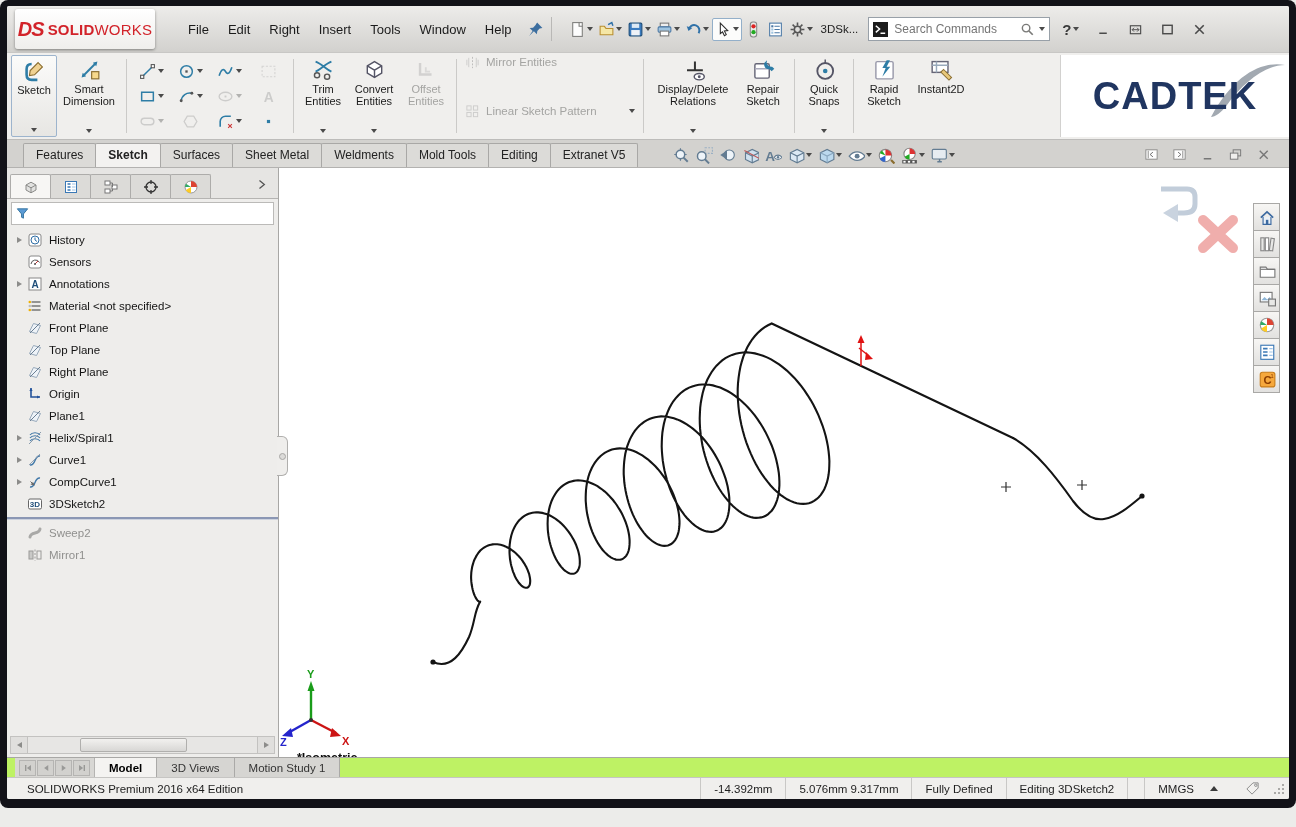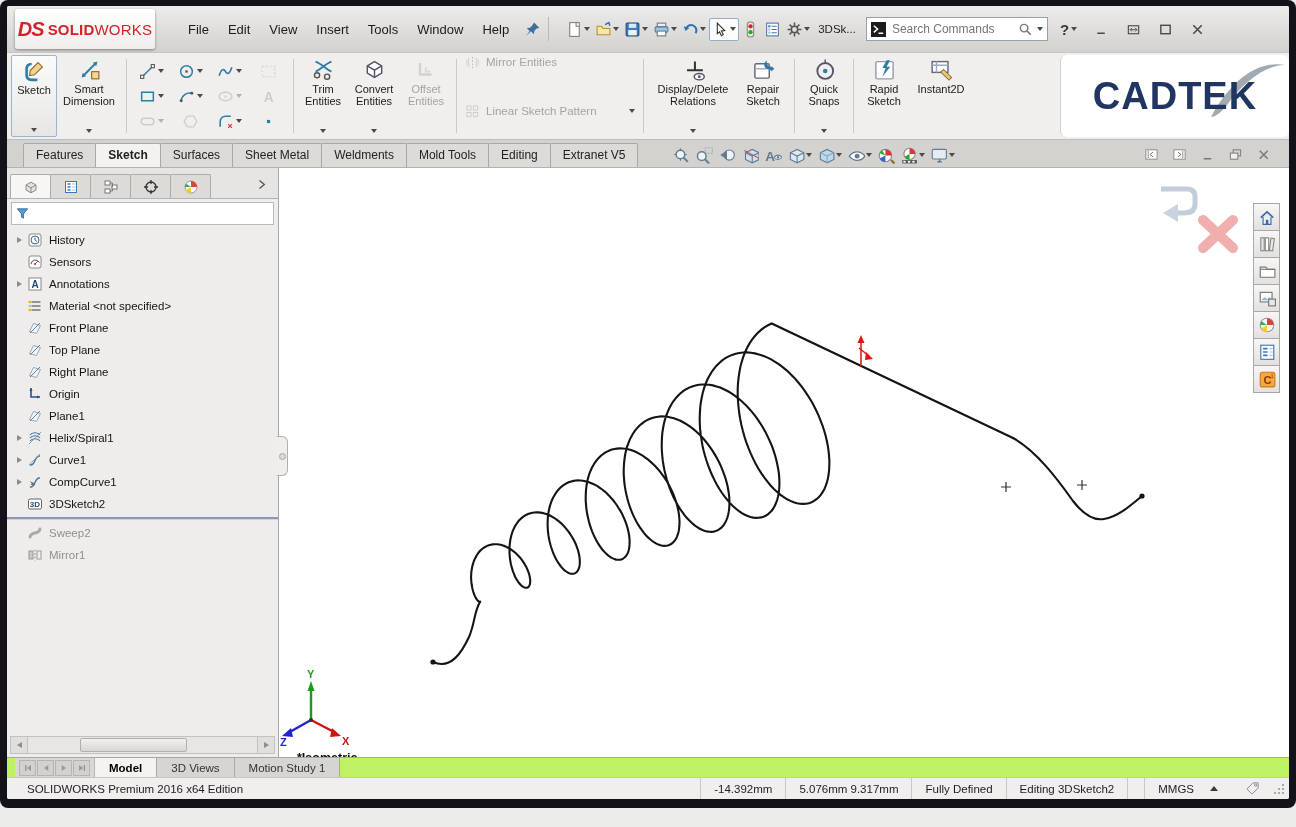--- a/index.html
+++ b/index.html
@@ -39,21 +39,21 @@
   .colbtn.pressed{background:linear-gradient(#fbfbfa,#e7e6e3);border:1px solid #9db4cd;border-radius:2px;}
   .egrid{display:grid;grid-template-columns:repeat(4,39px);grid-auto-rows:25px;align-content:center;}
   .ecell{display:flex;align-items:center;justify-content:center;gap:2px;}
   .ecell.disabled svg{opacity:.4;filter:grayscale(1);}
   .ecell.disabled .cd{border-top-color:#b2b2b0;}
   .rowgroup{display:flex;flex-direction:column;justify-content:center;gap:4px;width:176px;}
   .rowbtn{display:flex;align-items:center;gap:6px;height:20px;font-size:11.5px;color:#1b1b1b;padding:0 3px;margin-top:30px;}
   .rowbtn.disabled{color:#a4a4a2;}
   .rowbtn.disabled svg{opacity:.5;filter:grayscale(1);}
   .rowbtn .cd{margin-left:auto;}
-  .cadtek{margin-left:auto;width:228px;background:#fff;border-left:1px solid #d2d1cf;display:flex;align-items:center;justify-content:center;position:relative;overflow:hidden;flex:0 0 228px;border-radius:6px;}
+  .cadtek{margin-left:auto;width:228px;background:#fff;border-left:1px solid #d2d1cf;display:flex;align-items:center;justify-content:center;position:relative;overflow:hidden;flex:0 0 228px;}
   .cadtek .txt{font-size:38px;font-weight:bold;color:#203560;letter-spacing:1px;position:relative;z-index:2;}
   .cadtek svg.swoosh{position:absolute;right:0;top:0;z-index:1;}
 
   
   .tabstrip{height:27px;flex:0 0 27px;background:#d3d2cf;display:flex;align-items:flex-end;padding:0 8px 0 16px;border-bottom:1px solid #b3b2b0;}
   .ctab{font-size:12px;color:#222;padding:4px 12px 5px;background:#dcdbd8;border:1px solid #a9a8a6;border-bottom:none;border-radius:2px 2px 0 0;margin-right:-1px;white-space:nowrap;}
   .ctab.active{background:#f3f2f0;font-weight:bold;position:relative;z-index:2;}
   .headsup{display:flex;align-items:center;gap:3px;margin:0 0 3px 34px;}
   .hbtn{display:flex;align-items:center;gap:1px;padding:0 1px;}
   .docwin{margin-left:auto;display:flex;align-items:center;gap:13px;margin-bottom:5px;margin-right:10px;}
@@ -112,21 +112,21 @@
     <div class="winbody">
 
       <div class="titlebar">
         <div class="logo-panel">
           <span class="ds">DS</span>
           <span class="swname"><b>SOLID</b><span>WORKS</span></span>
         </div>
         <div class="menubar" id="menus">
             <div class="menu-item">File</div>
             <div class="menu-item">Edit</div>
-            <div class="menu-item">View</div>
+            <div class="menu-item">Right</div>
             <div class="menu-item">Insert</div>
             <div class="menu-item">Tools</div>
             <div class="menu-item">Window</div>
             <div class="menu-item">Help</div>
           </div>
         <span id="pinicon" style="margin-left:6px;display:flex;">
             <svg width="17" height="17" viewBox="0 0 16 16">
               <path d="M9.5 1.5l5 5-2.6.6-2.2 2.2-.4 3.2-2.8-2.8L2 14l3.3-4.5L2.5 6.7l3.2-.4 2.2-2.2z" fill="#3c6e9f"></path>
             </svg>
           </span>

